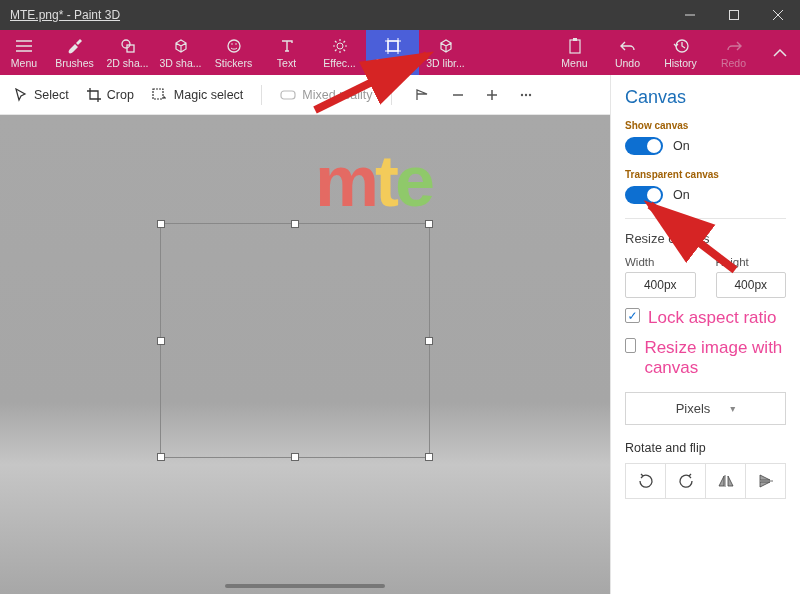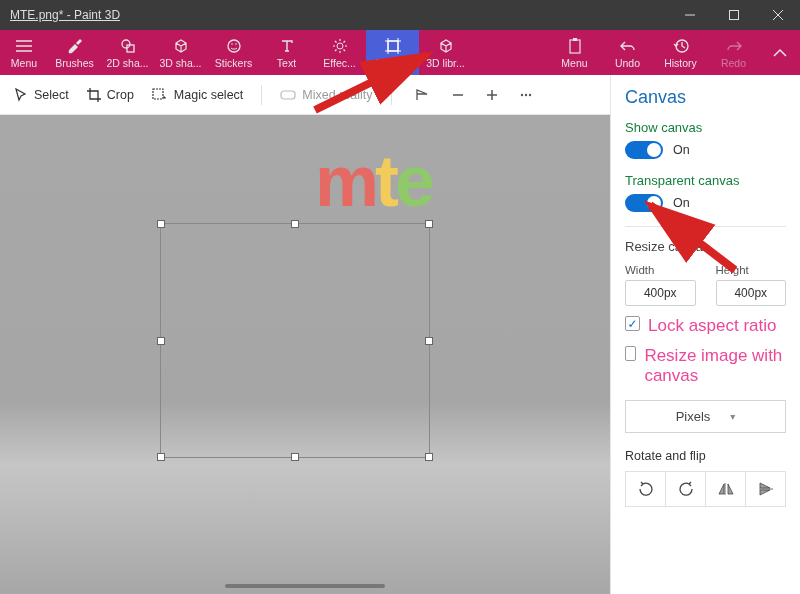--- a/index.html
+++ b/index.html
@@ -44,21 +44,21 @@
   .handle { position:absolute; width:8px; height:8px; background:#fff; border:1px solid #666; }
   .h-tl{top:-4px;left:-4px}.h-tm{top:-4px;left:calc(50% - 4px)}.h-tr{top:-4px;right:-4px}
   .h-ml{top:calc(50% - 4px);left:-4px}.h-mr{top:calc(50% - 4px);right:-4px}
   .h-bl{bottom:-4px;left:-4px}.h-bm{bottom:-4px;left:calc(50% - 4px)}.h-br{bottom:-4px;right:-4px}
 
   .scroll-hint { position:absolute; bottom:6px; left:50%; transform:translateX(-50%); width:160px; height:4px; background:#777; border-radius:2px; }
 
   
   .panel { position: absolute; top: 75px; right: 0; width: 190px; bottom: 0; background: #fff; border-left: 1px solid #e5e5e5; padding: 12px 14px; font-size: 13px; color: #333; overflow-y: auto; }
   .panel h2 { font-size: 18px; font-weight: 500; color: #1c6fb8; margin-bottom: 12px; }
-  .panel .section-label { font-size: 13px; color: #15803d; margin-bottom: 6px; }
+  .panel .section-label { font-size: 10px; color: #a16207; margin-bottom: 6px; font-weight: bold; }
   .toggle-row { display:flex; align-items:center; gap:10px; margin-bottom:14px; }
   .toggle { width:38px; height:18px; background:#0d6fd1; border-radius:9px; position:relative; cursor:pointer; }
   .toggle::after { content:""; position:absolute; right:2px; top:2px; width:14px; height:14px; background:#fff; border-radius:50%; }
   .toggle-label { font-size:12.5px; }
   .hr { height:1px; background:#e5e5e5; margin:6px 0 12px; }
 
   .resize-title { font-size: 13px; color:#444; margin-bottom:10px; }
   .wh-row { display:flex; gap:20px; margin-bottom:8px; }
   .wh-col { flex:1; }
   .wh-col .lbl { font-size:11.5px; color:#555; margin-bottom:4px; }

